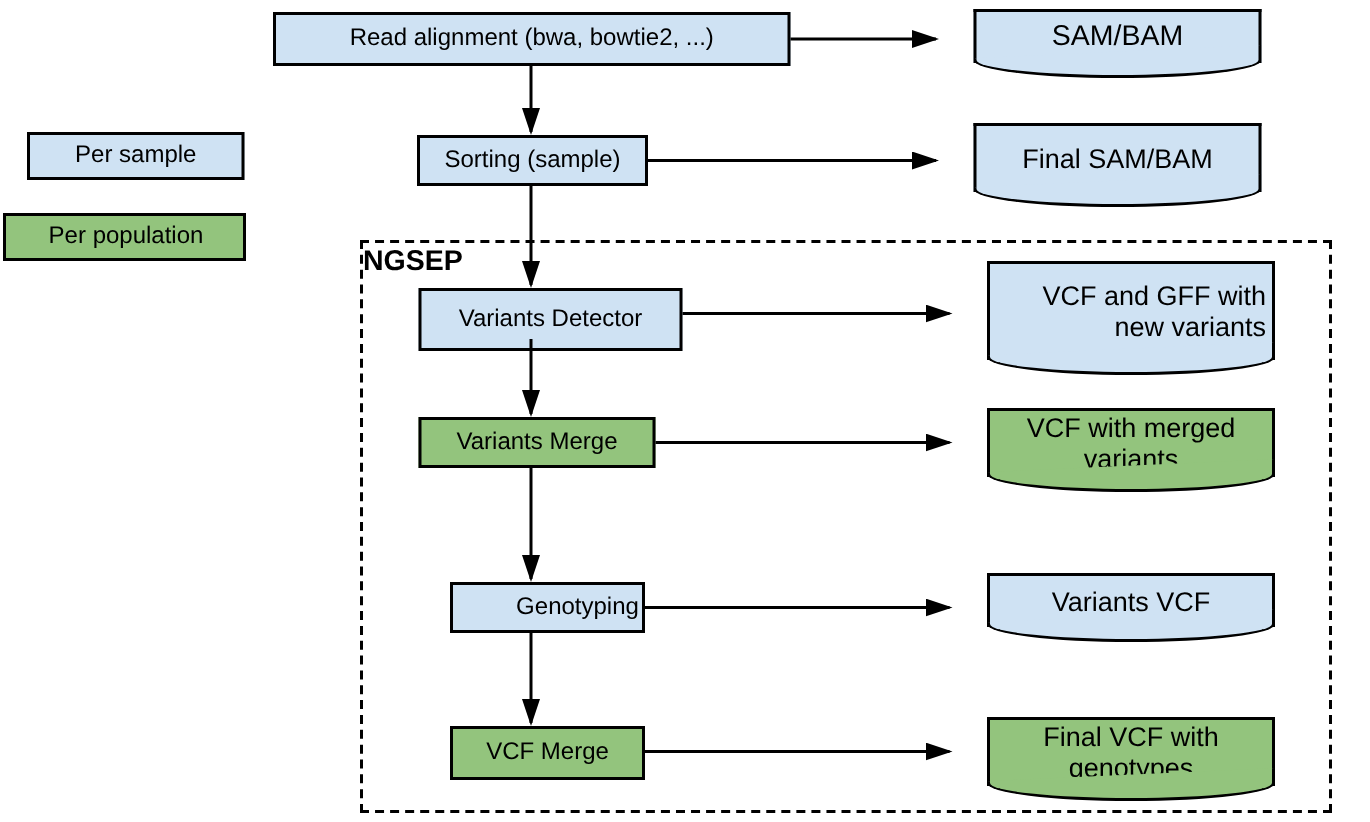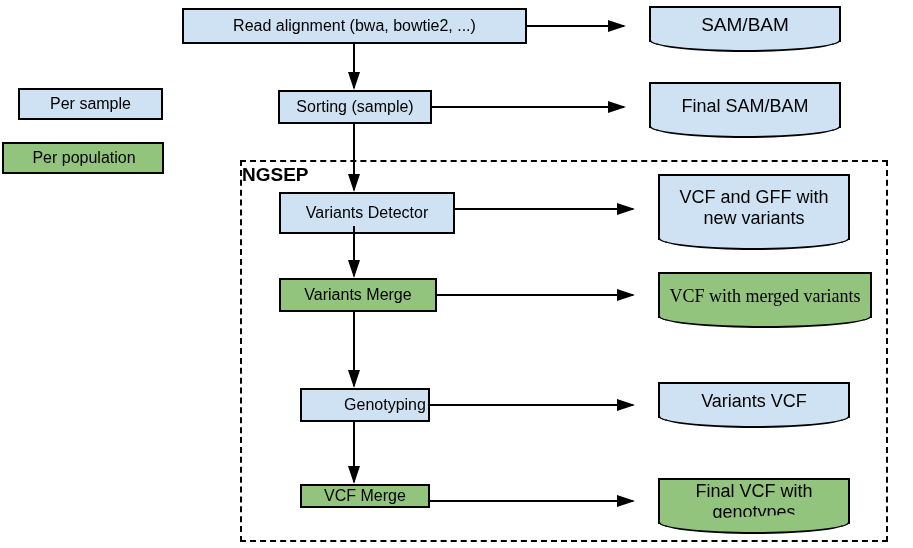--- a/index.html
+++ b/index.html
@@ -75,26 +75,26 @@
 <div class="box green" style="left:2px; top:142px; width:162px; height:32px;padding-left:10px;">Per population</div>
 
 <div class="ngsep-group" style="left:240px; top:160px; width:648px; height:382px;"></div>
 <div class="ngsep-label" style="left:242px; top:164px;">NGSEP</div>
 
 <div class="box blue" style="left:182px; top:8px; width:345px; height:36px;">Read alignment (bwa, bowtie2, ...)</div>
 <div class="box blue" style="left:278px; top:90px; width:154px; height:34px;">Sorting (sample)</div>
 <div class="box blue" style="left:279px; top:192px; width:176px; height:42px;">Variants Detector</div>
 <div class="box green" style="left:279px; top:278px; width:158px; height:34px;">Variants Merge</div>
 <div class="box blue" style="left:300px; top:388px; width:130px; height:34px;padding-left:48px;">Genotyping</div>
-<div class="box green" style="left:300px; top:484px; width:130px; height:24px;">VCF Merge</div>
+<div class="box green" style="left:300px; top:484px; width:130px; height:36px;">VCF Merge</div>
 
 <div class="doc blue" style="left:627px; top:6px; width:192px; height:36px;">SAM/BAM</div>
 <div class="doc blue" style="left:627px; top:82px; width:192px; height:46px; font-size:18px;">Final SAM/BAM</div>
-<div class="doc blue" style="left:636px; top:174px; width:192px; height:66px; font-size:18px;">VCF and GFF with new variants</div>
-<div class="doc green" style="left:636px; top:272px; width:214px; height:46px; font-size:18px;font-family:Liberation Serif, serif;">VCF with merged variants</div>
+<div class="doc blue" style="left:636px; top:174px; width:192px; height:66px; font-size:18px;text-align:right;">VCF and GFF with new variants</div>
+<div class="doc green" style="left:636px; top:272px; width:192px; height:46px; font-size:18px;">VCF with merged variants</div>
 <div class="doc blue" style="left:636px; top:382px; width:192px; height:36px; font-size:18px;">Variants VCF</div>
 <div class="doc green" style="left:636px; top:478px; width:192px; height:46px; font-size:18px;">Final VCF with genotypes</div>
 
 <svg class="arrows">
   <defs>
     <marker id="ah" markerWidth="10" markerHeight="10" refX="8" refY="3" orient="auto">
       <path d="M0,0 L9,3 L0,6 Z" fill="#000"></path>
     </marker>
   </defs>
 

